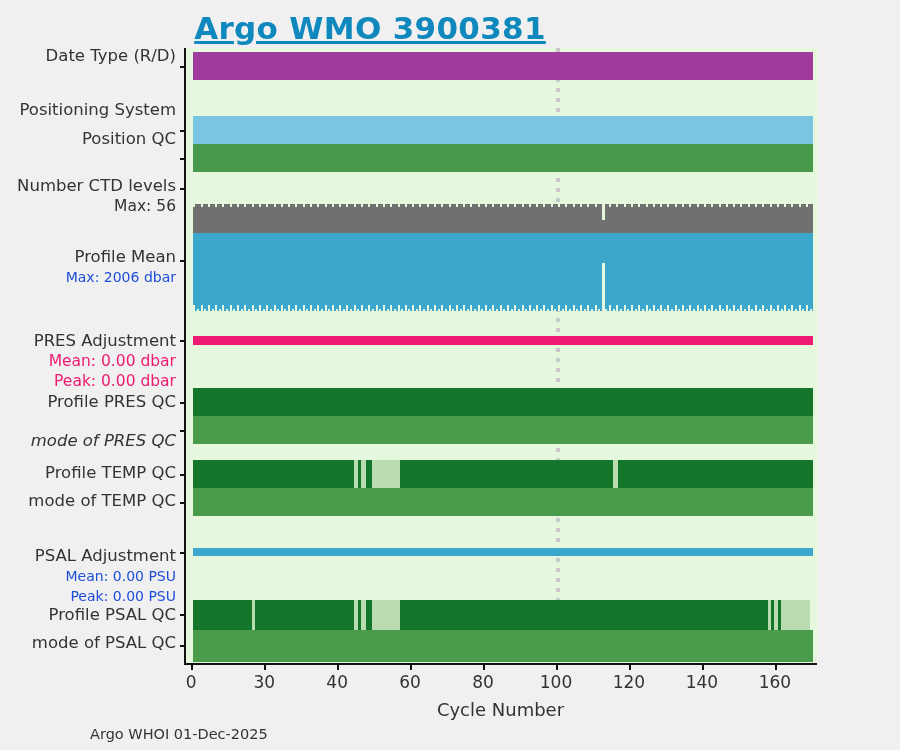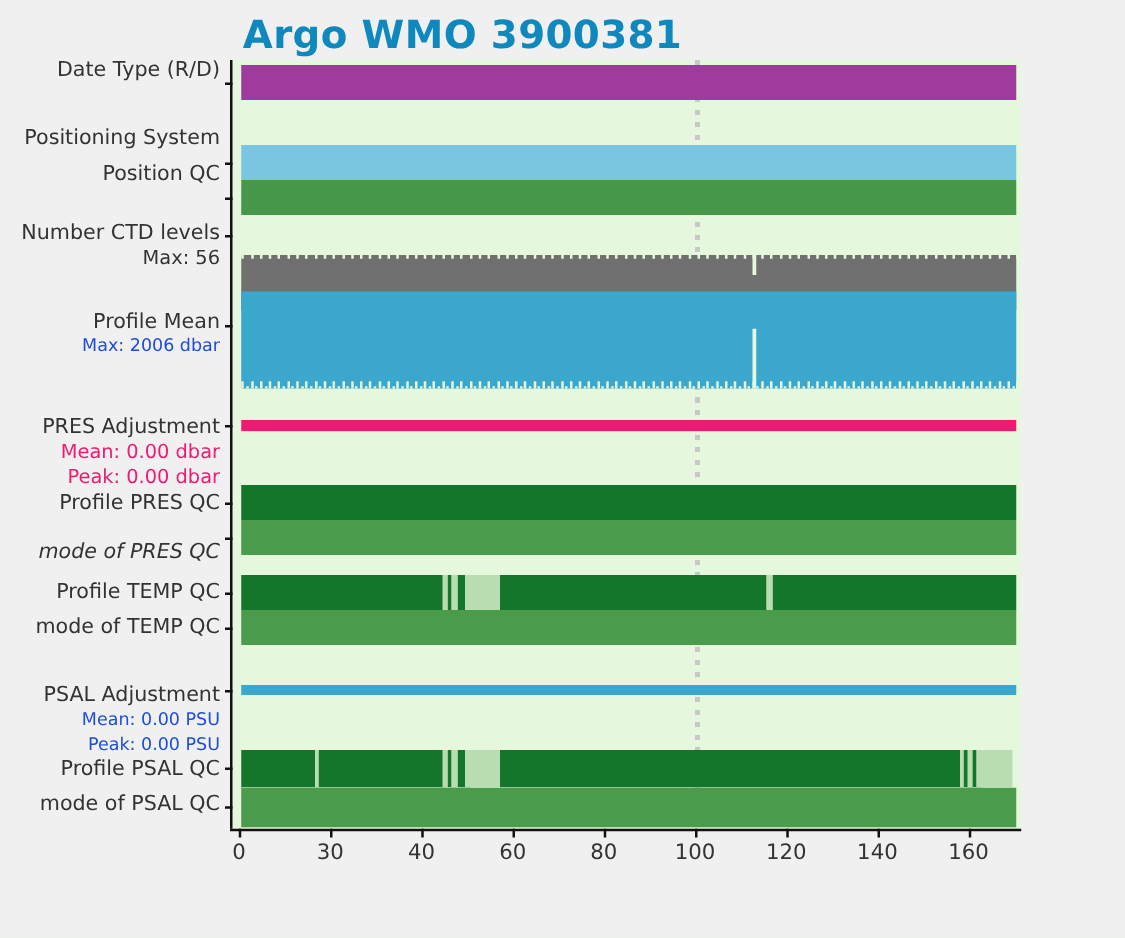--- a/index.html
+++ b/index.html
@@ -25,20 +25,21 @@
   
   #title {
     position: absolute;
     left: 0; top: 10px;
     width: 740px;
     text-align: center;
     font-size: 31px;
     font-weight: bold;
     color: #0e88bd;
     letter-spacing: 0.3px;
+    text-decoration: underline;
   }
 
   
   #plot {
     position: absolute;
     left: 184px;
     top: 48px;
     width: 631px;
     height: 615px;
     background: #e5f7dd;
@@ -551,20 +552,22 @@
         <div style="position: absolute; top: 0px; height: 100%; left: 595.255px; width: 28.4497px; background: rgb(185, 220, 176);"></div>
       </div>
       <div class="ytick" style="top: 566px;"></div>
       <div class="band" style="top: 582px; height: 32px;">
         <div style="position: absolute; top: 0px; height: 100%; left: 7.2948px; width: 620.058px; background: rgb(75, 155, 76);"></div>
       </div>
       <div class="ytick" style="top: 597px;"></div>
     </div>
 
   <div id="xaxis-line"></div>
+  <div id="xlabel">Cycle Number</div>
+  <div id="credit">Argo WHOI 01-Dec-2025</div>
 
 <div class="ylab " style="top: 48px;">Date Type (R/D)</div>
     <div class="ylab " style="top: 102px;">Positioning System</div>
     <div class="ylab " style="top: 131px;">Position QC</div>
     <div class="ylab " style="top: 178px;">Number CTD levels</div>
     <div class="ylab sub-dark" style="top: 199px;">Max: 56</div>
     <div class="ylab " style="top: 249px;">Profile Mean</div>
     <div class="ylab sub-blue" style="top: 270px;">Max: 2006 dbar</div>
     <div class="ylab " style="top: 333px;">PRES Adjustment</div>
     <div class="ylab sub-pink" style="top: 354px;">Mean: 0.00 dbar</div>

